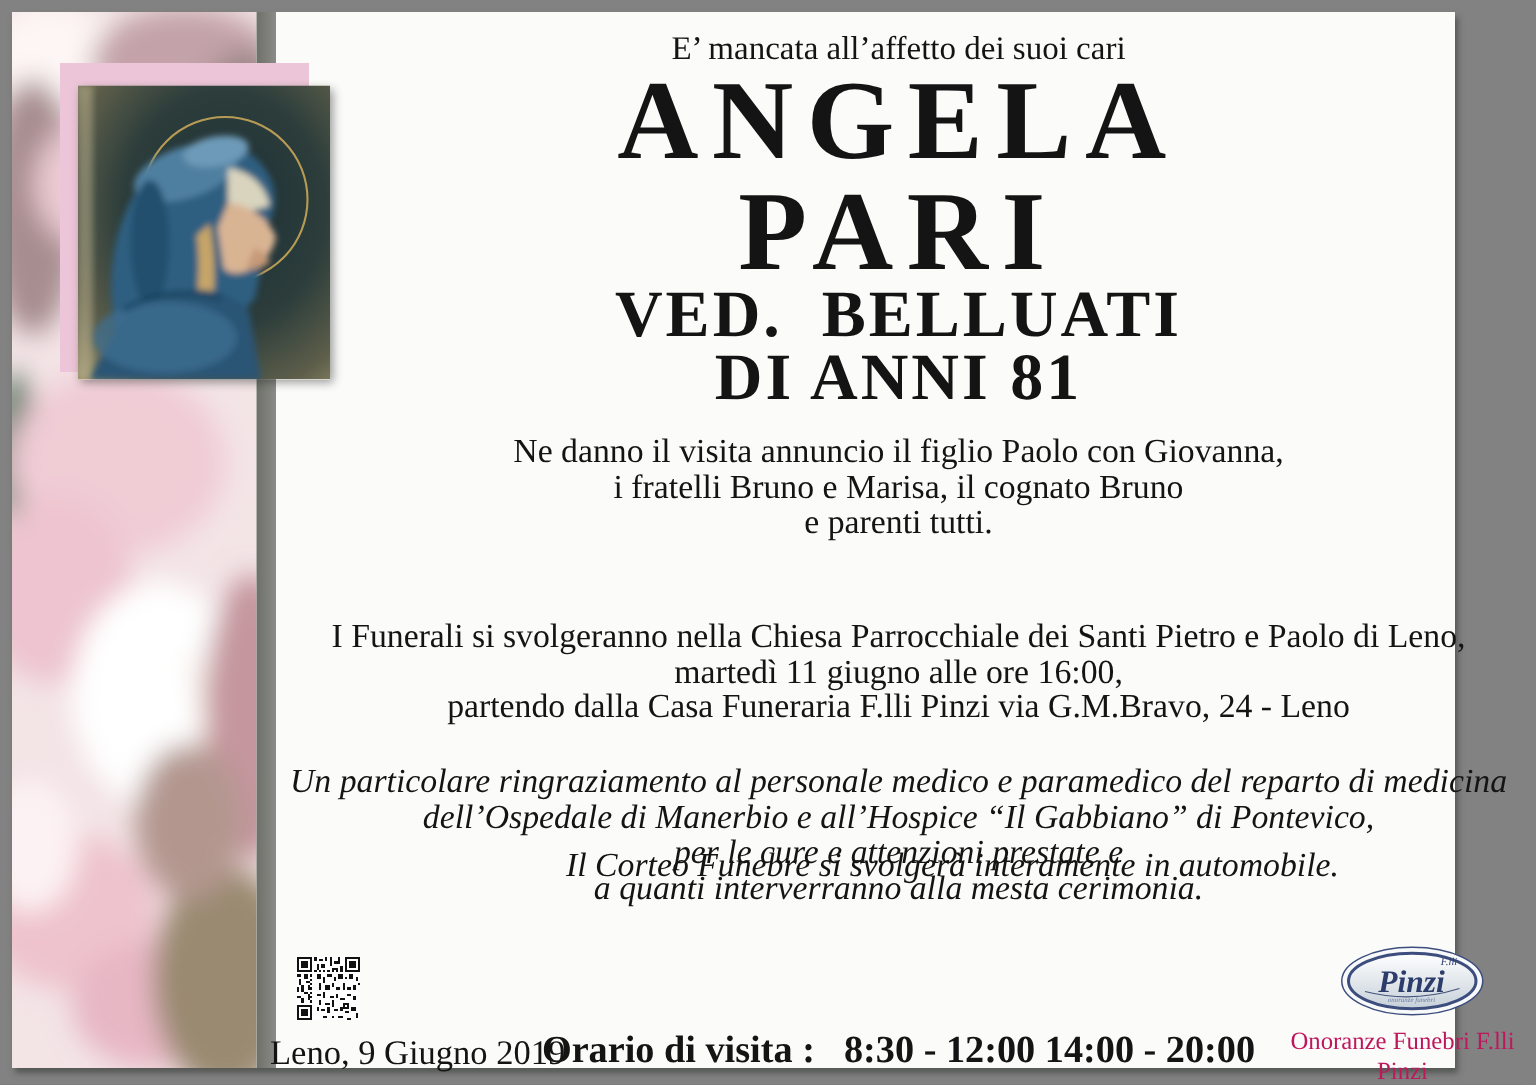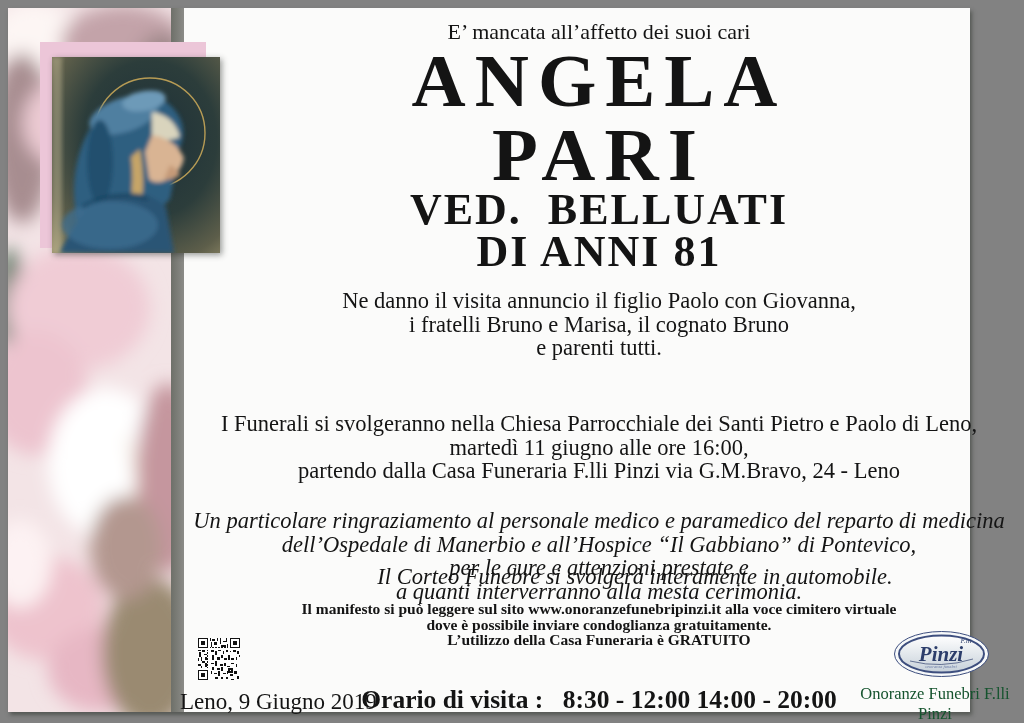--- a/index.html
+++ b/index.html
@@ -32,21 +32,21 @@
   .qr{position:absolute;left:190px;top:630px;width:42px;height:42px;z-index:2;}
   .qr svg{display:block;width:100%;height:100%;}
   .placedate{position:absolute;left:172px;top:681px;font-size:23px;}
   .orario{position:absolute;left:176px;top:677px;width:830px;text-align:center;
           font-weight:bold;font-size:25.5px;}
   .orario .gap1{margin-left:13px;}
   .orario .gap2{}
   .logo{position:absolute;left:885px;top:622px;width:97px;height:48px;}
   .logo svg{display:block;width:100%;height:100%;}
   .firm{position:absolute;left:843px;top:676px;width:168px;text-align:center;
-        font-size:16.5px;line-height:20px;color:#14532d;font-family:Liberation Serif, serif;}
+        font-size:16.5px;line-height:20px;color:#be185d;font-family:Liberation Serif, serif;}
 </style>
 </head>
 <body>
 
 <div class="stage">
   <div class="paper">
 
     <div class="floral">
       <svg viewBox="0 0 163 704" preserveAspectRatio="none">
         <defs>
@@ -132,25 +132,20 @@
 
     <div class="blk thanks">
       <div>Un particolare ringraziamento al personale medico e paramedico del reparto di medicina</div>
       <div>dell’Ospedale di Manerbio e all’Hospice “Il Gabbiano” di Pontevico,</div>
       <div>per le cure e attenzioni prestate e</div>
       <div>a quanti interverranno alla mesta cerimonia.</div>
     </div>
 
     <div class="blk cortege">Il Corteo Funebre si svolgerà interamente in automobile.</div>
 
-    <div class="blk notice">
-      <div>Il manifesto si può leggere sul sito www.onoranzefunebripinzi.it alla voce cimitero virtuale</div>
-      <div>dove è possibile inviare condoglianza gratuitamente.</div>
-      <div>L’utilizzo della Casa Funeraria è GRATUITO</div>
-    </div>
 
     <div class="qr">
       <svg viewBox="0 0 29 29" shape-rendering="crispEdges">
         <rect width="29" height="29" fill="#fff"></rect>
         <g fill="#111">
           <path d="M0 0h7v7h-7z"></path>
             <path d="M22 0h7v7h-7z"></path>
             <path d="M0 22h7v7h-7z"></path>
           <path d="M1 1h5v5h-5z" fill="#fff"></path>
             <path d="M23 1h5v5h-5z" fill="#fff"></path>

